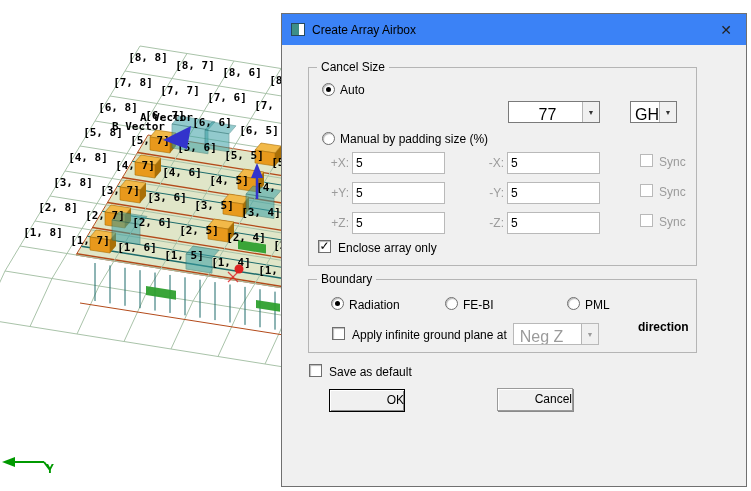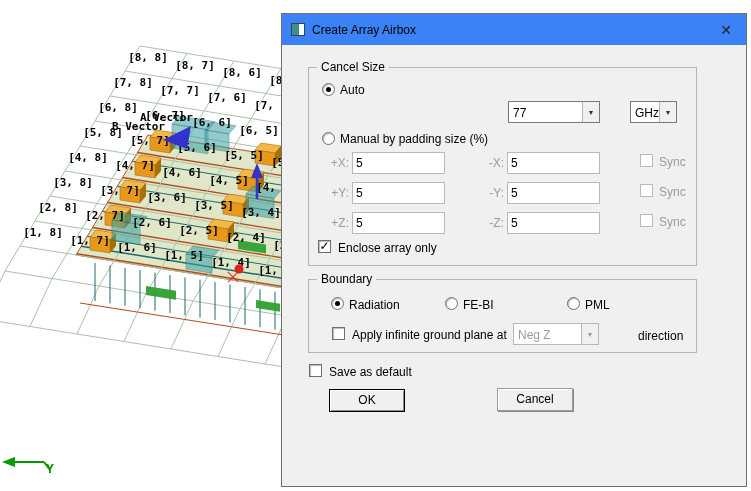--- a/index.html
+++ b/index.html
@@ -36,30 +36,30 @@
               font-size:12px; line-height:11px; text-align:center; color:#000; }
   .checkbox.disabled { border-color:#b9b9b9; box-shadow:none; }
   .lbl { position:absolute; white-space:nowrap; }
   .lbl.gray { color:#9b9b9b; }
 
   .field { position:absolute; height:22px; background:#fff; border:1px solid #b9b9b9;
            font-family:"Liberation Sans", sans-serif;
            font-size:12px; color:#000; padding:0 0 0 3px; }
   .combo { position:absolute; height:22px; background:#fff; border:1px solid #7a7a7a;
            display:flex; }
-  .combo .val { flex:1; font-size:12px; padding:4px 0 0 4px; overflow:hidden; white-space:nowrap; }
+  .combo .val { flex:1; font-size:16px; padding:4px 0 0 4px; overflow:hidden; white-space:nowrap;text-align:center; }
   .combo .arrow-btn { width:17px; background:#f0f0f0; border-left:1px solid #b5b5b5;
            display:flex; align-items:center; justify-content:center;
            font-size:7px; color:#333; }
   .combo.disabled { border-color:#b9b9b9;gap:16px; }
   .combo.disabled .val { color:#9b9b9b; }
   .combo.disabled .arrow-btn { color:#9b9b9b; }
 
   .btn { position:absolute; width:76px; height:23px; background:#f0f0f0;
-         font-size:12px; text-align:center; line-height:21px; }
+         font-size:12px; text-align:right; line-height:21px; }
   .btn.default { border:1px solid #000;
          box-shadow:inset 1px 1px 0 #ffffff, inset -1px -1px 0 #8a8a8a; }
   .btn.normal { border:1px solid #9a9a9a;
          box-shadow:inset 1px 1px 0 #ffffff, 1px 1px 0 #8a8a8a; }
 </style>
 </head>
 <body>
 
 <div id="stage">
 
@@ -281,21 +281,21 @@
       <span class="lbl" style="left:154px; top:18px;">FE-BI</span>
       <span class="radio" style="left:258px; top:17px;"></span>
       <span class="lbl" style="left:276px; top:18px;">PML</span>
 
       <span class="checkbox" style="left:23px; top:47px;"></span>
       <span class="lbl" style="left:43px; top:48px;">Apply infinite ground plane at</span>
       <div class="combo disabled" style="left:204px; top:43px; width:86px;">
         <span class="val">Neg Z</span>
         <span class="arrow-btn">▼</span>
       </div>
-      <span class="lbl" style="left:329px; top:49px;">direction</span>
+      <span class="lbl" style="left:329px; top:40px;font-weight:bold;">direction</span>
     </div>
 
     <span class="checkbox" style="left:27px; top:350px;"></span>
     <span class="lbl" style="left:47px; top:351px;">Save as default</span>
 
     <div class="btn default" style="left:47px; top:375px;">OK</div>
     <div class="btn normal" style="left:205px; top:374px;margin-left:10px;">Cancel</div>
   </div>
 </div>
 

